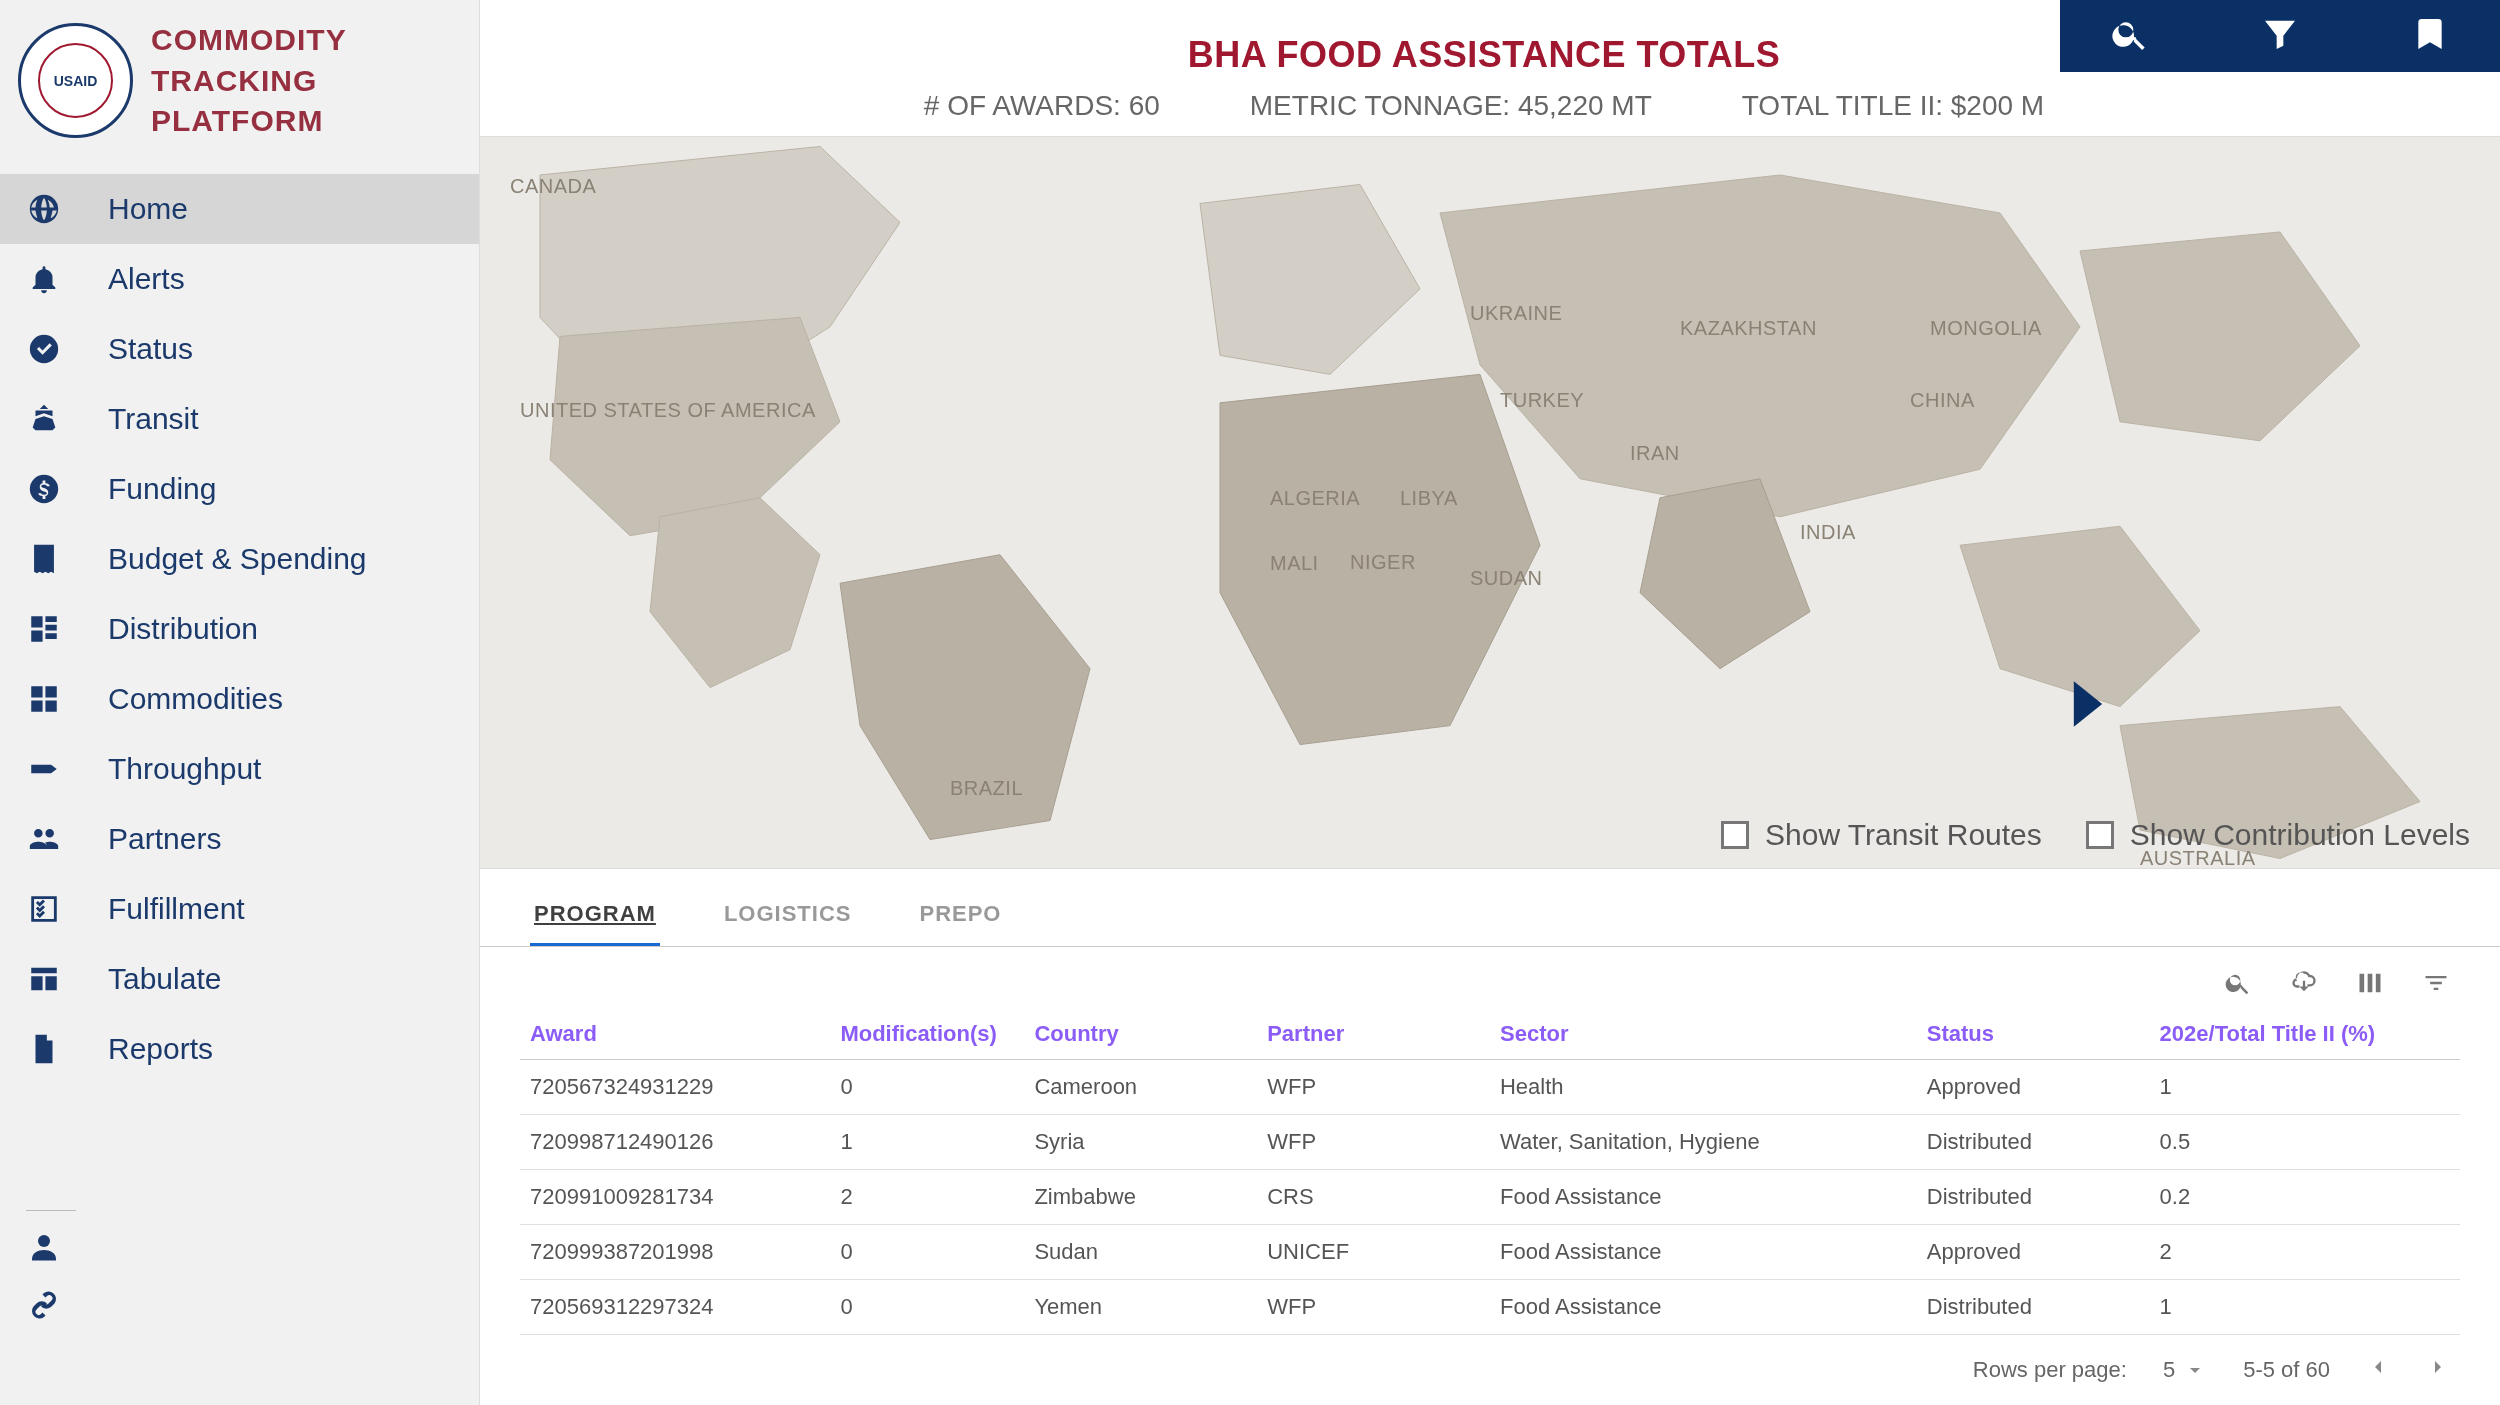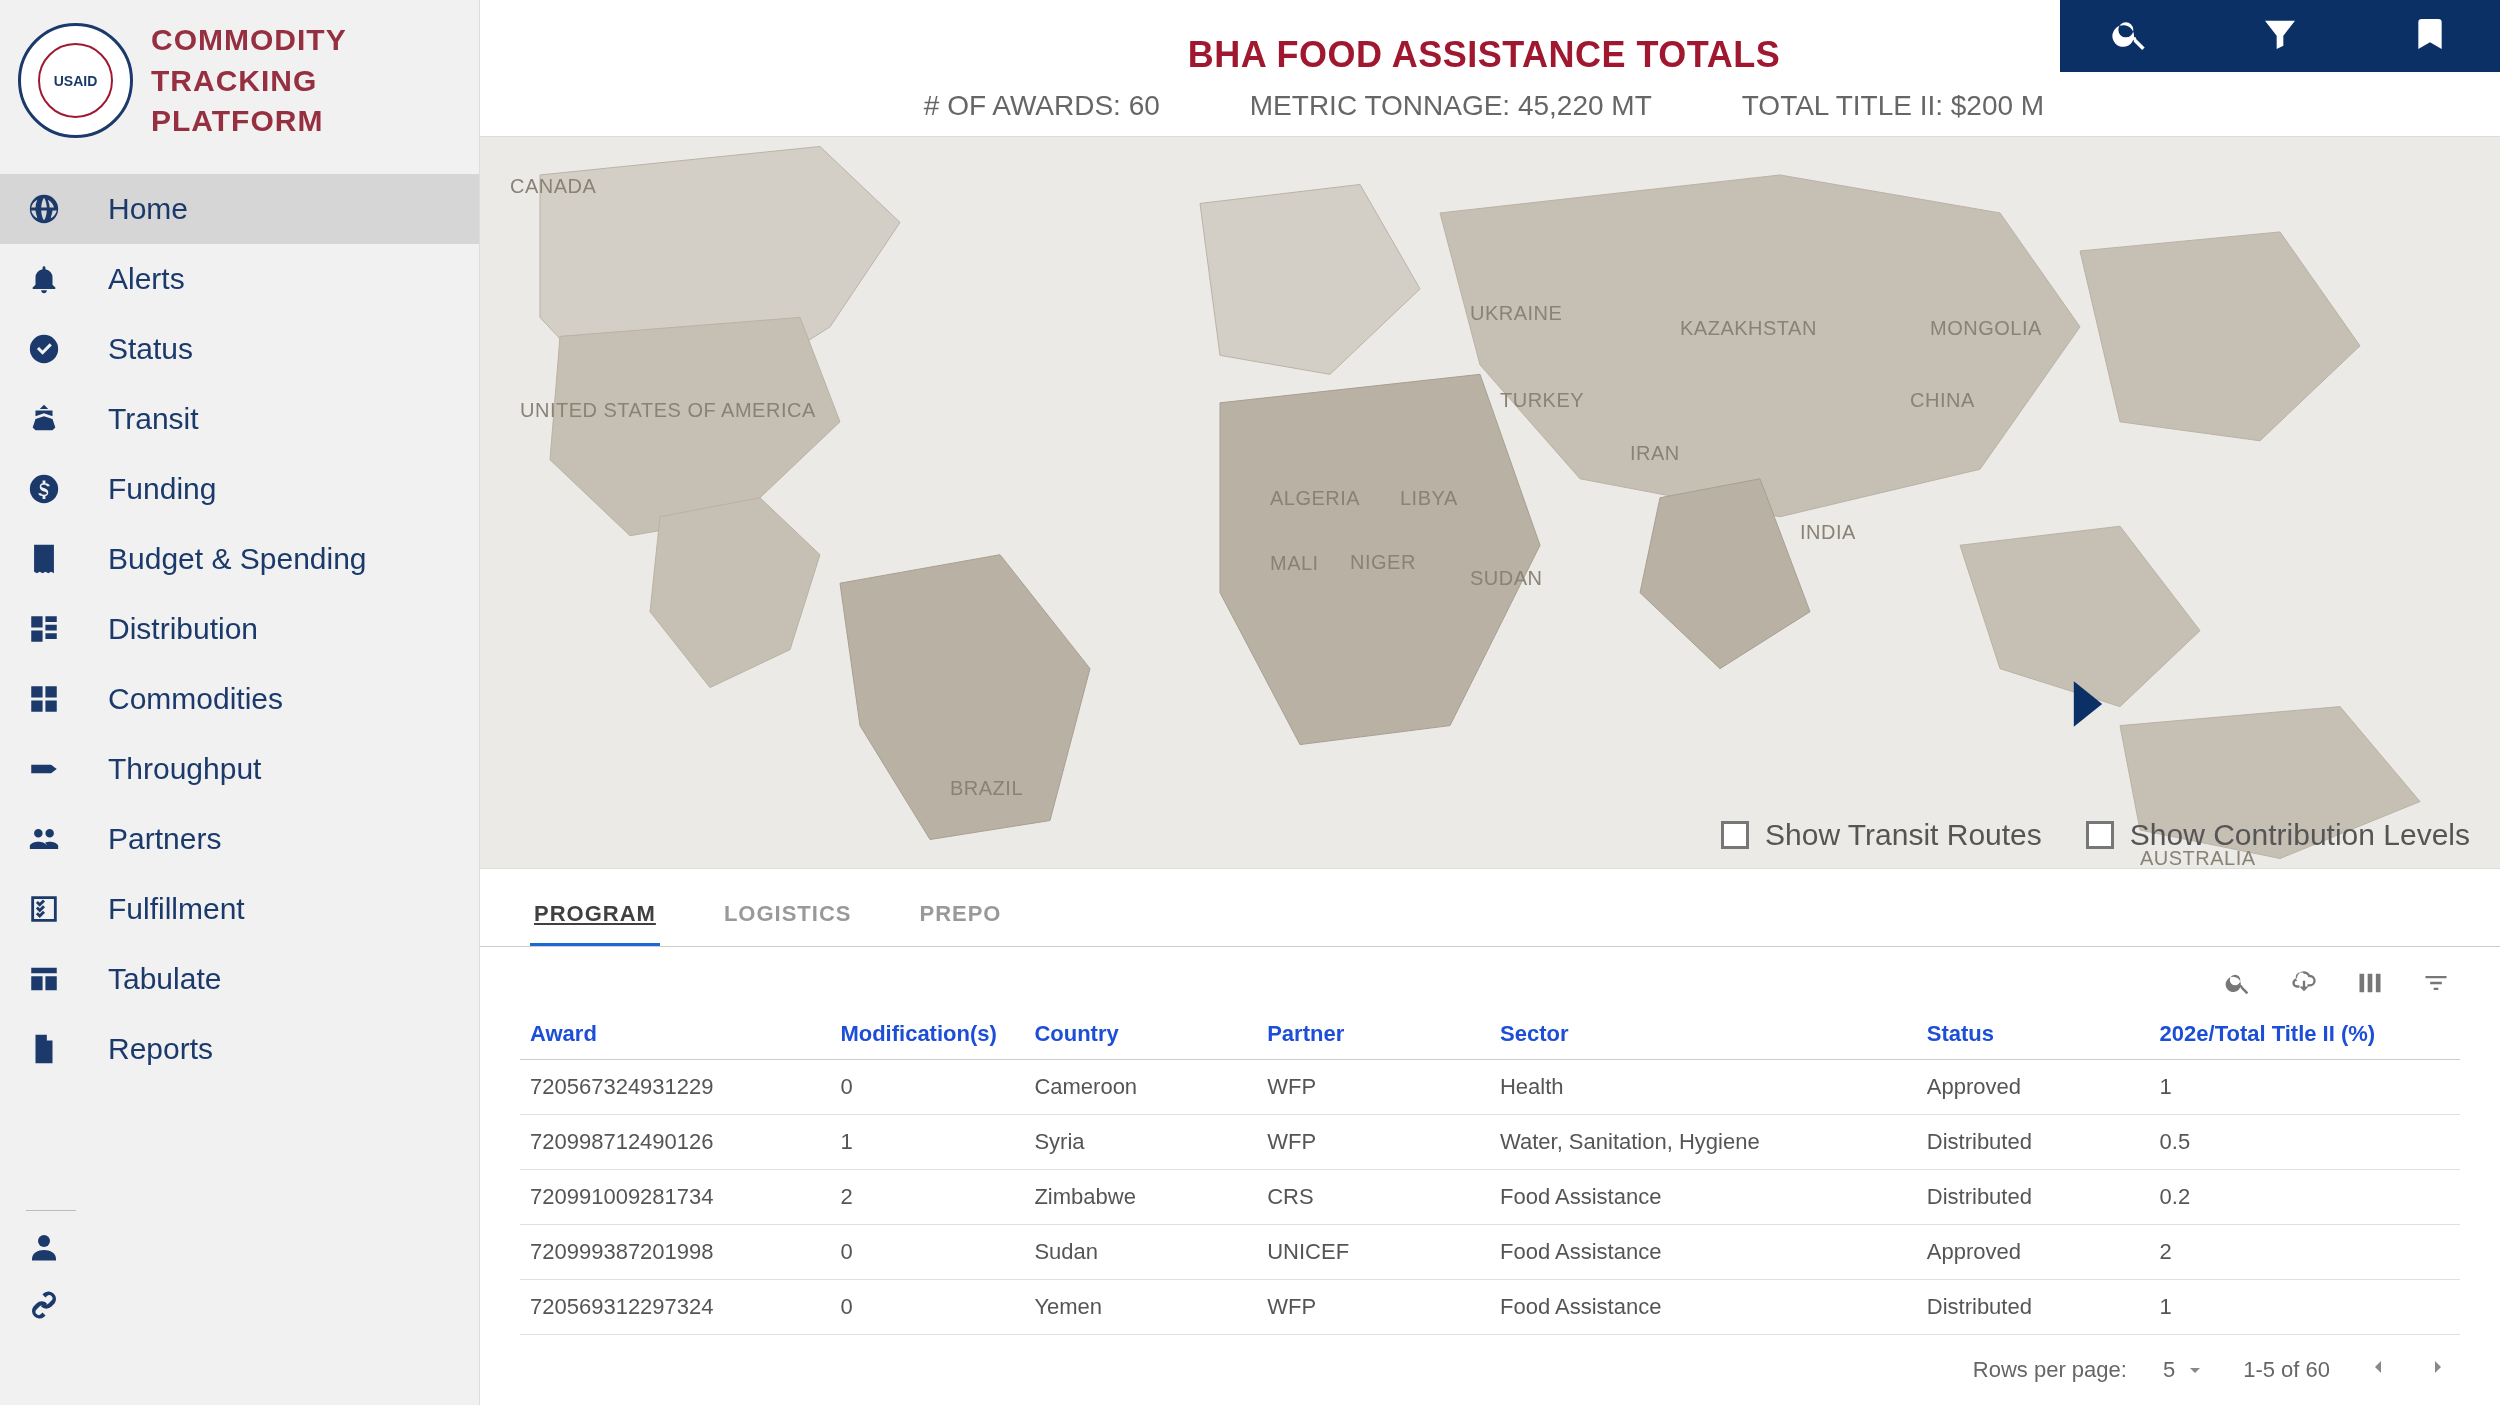--- a/index.html
+++ b/index.html
@@ -131,21 +131,21 @@
 .table-toolbar{
   display:flex;justify-content:flex-end;gap:38px;
   padding:22px 50px 8px 50px;
 }
 .table-toolbar svg{width:28px;height:28px;fill:#777;}
 
 .data-table{
   width:calc(100% - 80px);margin:0 40px;border-collapse:collapse;font-size:22px;color:#555;
 }
 .data-table th{
-  text-align:left;padding:12px 10px;border-bottom:1px solid #ccc;color:#1d4ed8;font-weight:600;font-size:22px;
+  text-align:left;padding:12px 10px;border-bottom:1px solid #ccc;color:#8b5cf6;font-weight:600;font-size:22px;
 }
 .data-table td{
   border-bottom:1px solid #e0e0e0;padding:14px 10px;
 }
 
 .paginator{
   display:flex;justify-content:flex-end;align-items:center;gap:36px;
   padding:20px 50px;color:#666;font-size:22px;
 }
 .paginator svg{width:24px;height:24px;fill:#888;}
@@ -442,21 +442,21 @@
   </table>
 
   <div class="paginator">
     <span>Rows per page:</span>
     <span class="sel">
         <span>5</span>
         <svg viewBox="0 0 24 24">
           <path d="M7 10l5 5 5-5z"></path>
         </svg>
       </span>
-    <span>1-5 of 60</span>
+    <span>5-5 of 60</span>
     <span><svg viewBox="0 0 24 24">
           <path d="M15 6l-6 6 6 6z"></path>
         </svg></span>
     <span><svg viewBox="0 0 24 24">
           <path d="M9 6l6 6-6 6z"></path>
         </svg></span>
   </div>
 </main>
 
 </body></html>

